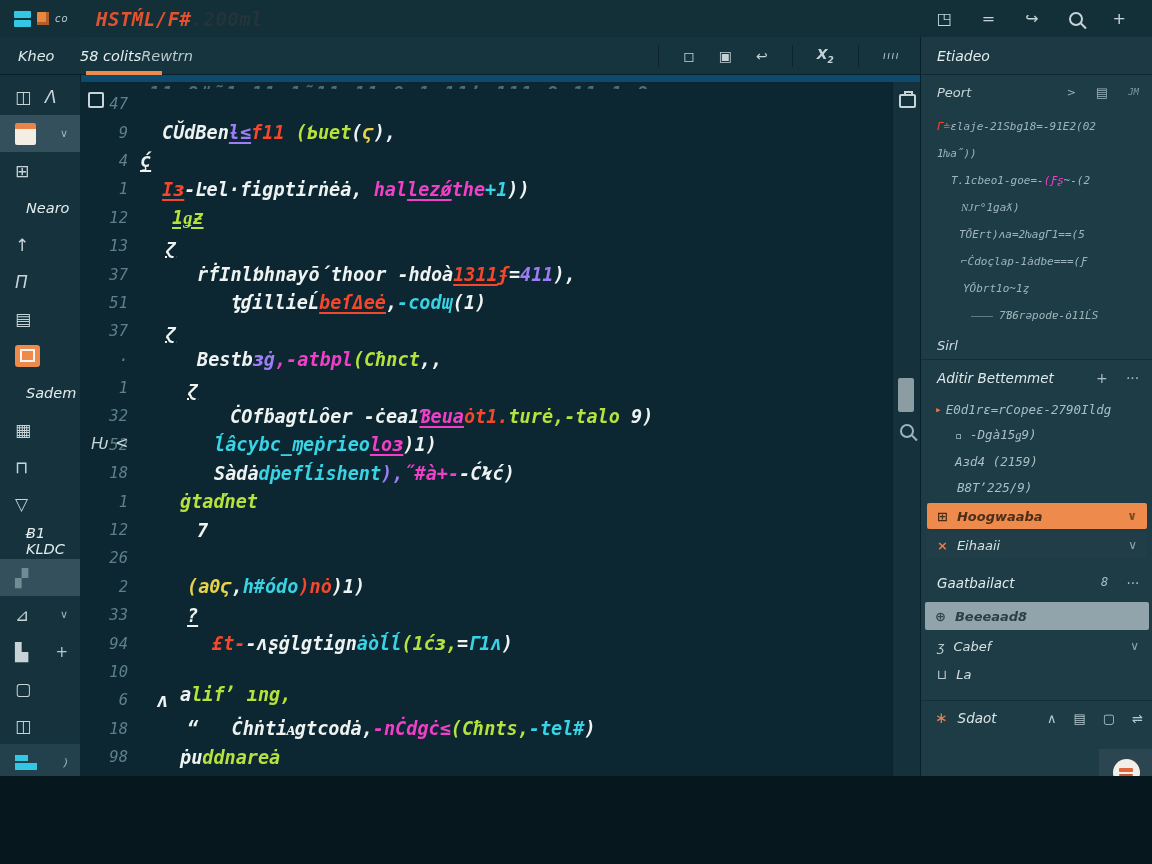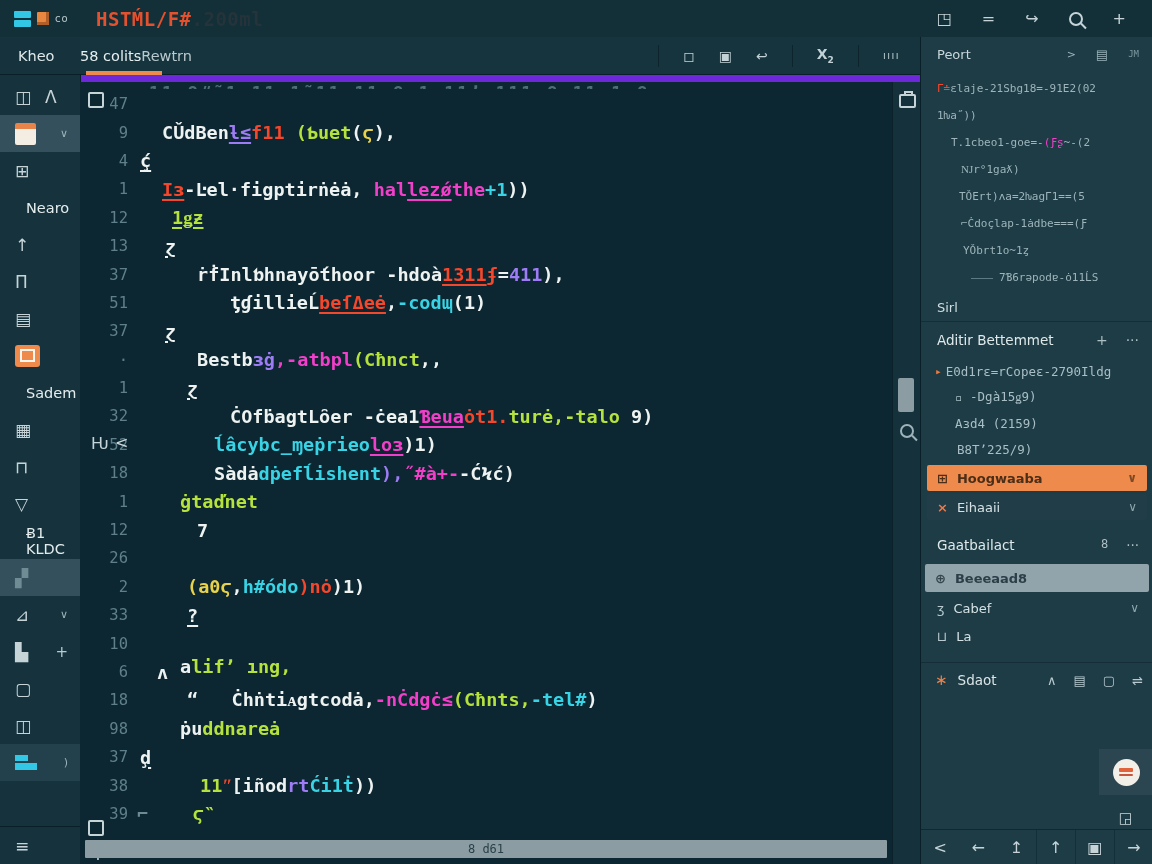--- a/index.html
+++ b/index.html
@@ -1,17 +1,17 @@
 <!DOCTYPE html>
 <html><head>
 <meta charset="utf-8">
 <style>
   html,body{margin:0;padding:0;background:#06171e;}
-  #app{position:relative;width:1152px;height:864px;overflow:hidden;
-       background:#6d28d9;font-family:"DejaVu Sans",sans-serif;
+  #app{position:relative;width:1152px;height:776px;overflow:hidden;
+       background:#0c4a6e;font-family:"DejaVu Sans",sans-serif;font-style:italic;
        -webkit-font-smoothing:antialiased;}
   
   #topbar{position:absolute;left:0;top:0;width:1152px;height:37px;
           background:#133039;border-bottom:1px solid #0a2029;
           display:flex;align-items:center;}
   #logo{display:flex;align-items:center;gap:6px;padding-left:14px;width:66px;}
   .logo-cyan{display:flex;flex-direction:column;gap:2px;}
   .logo-cyan div{width:17px;height:7px;background:#33c7e6;border-radius:1px;}
   .logo-orange{width:12px;height:13px;background:#e8873f;border-radius:1px;
                box-shadow:inset -3px -3px 0 #b05f28;}
@@ -281,20 +281,21 @@
           <div class="cl"><span class="ln">·</span><span class="ct" style="padding-left: 60px;"><span class="c-w">Bestb</span><span class="c-pu">ɜġ</span><span class="c-pk">,-atbpl</span><span class="c-lm">(Cħnct</span><span class="c-w">,,</span></span></div>
           <div class="cl"><span class="ln">1</span><span class="ct" style="padding-left: 50px;"><span class="c-w u">ɀ</span></span></div>
           <div class="cl"><span class="ln">32</span><span class="ct" style="padding-left: 93px;"><span class="c-w">ĊOfḃagtLȏer -ċea1</span><span class="c-pk u">Ɓeua</span><span class="c-rd">ȯt1.</span><span class="c-lm">turė,</span><span class="c-lm">-talo</span><span class="c-w"> 9)</span></span></div>
           <div class="cl"><span class="ln">52</span><span class="ct" style="padding-left: 77px;"><span class="c-cy">ĺâcybc_ɱeṗrieo</span><span class="c-pk u">loɜ</span><span class="c-w">)1)</span></span></div>
           <div class="cl"><span class="ln">18</span><span class="ct" style="padding-left: 77px;"><span class="c-w">Sàdȧ</span><span class="c-cy">dṗefĺishent</span><span class="c-pu">),</span><span class="c-pk">˝#à+-</span><span class="c-w">-ĆϞć)</span></span></div>
           <div class="cl"><span class="ln">1</span><span class="ct" style="padding-left: 43px;"><span class="c-lm">ġtaďnet</span></span></div>
           <div class="cl"><span class="ln">12</span><span class="ct" style="padding-left: 60px;"><span class="c-w">7</span></span></div>
           <div class="cl"><span class="ln">26</span></div>
           <div class="cl"><span class="ln">2</span><span class="ct" style="padding-left: 50px;"><span class="c-yl">(a0ϛ</span><span class="c-w">,</span><span class="c-cy">h#ódo</span><span class="c-rd">)nȯ</span><span class="c-w">)1)</span></span></div>
           <div class="cl"><span class="ln">33</span><span class="ct" style="padding-left: 50px;"><span class="c-w u">?</span></span></div>
+          <div class="cl"><span class="ln">94</span><span class="ct" style="padding-left: 75px;"><span class="c-rd">£t-</span><span class="c-w">-ʌʂġlgtign</span><span class="c-cy">ȧòĺĺ</span><span class="c-lm">(1ćɜ,</span><span class="c-w">=</span><span class="c-cy">Γ1ʌ</span><span class="c-w">)</span></span></div>
           <div class="cl"><span class="ln">10</span><span class="ct" style="padding-left: 43px; margin-top: 45px;"><span class="c-w">a</span><span class="c-lm">lifʼ ıng,</span></span></div>
           <div class="cl"><span class="ln">6</span><span class="ct" style="padding-left: 20px;"><span class="c-w">ʌ</span></span></div>
           <div class="cl"><span class="ln">18</span><span class="ct" style="padding-left: 50px;"><span class="c-w">“   </span><span class="c-w">Ċhṅtiᴀgtcodȧ,</span><span class="c-pk">-nĊdgċ≤</span><span class="c-lm">(Cħnts,</span><span class="c-cy">-tel#</span><span class="c-w">)</span></span></div>
           <div class="cl"><span class="ln">98</span><span class="ct" style="padding-left: 43px;"><span class="c-w">ṗu</span><span class="c-lm">ddnareȧ</span></span></div>
           <div class="cl"><span class="ln">37</span><span class="ct" style="padding-left: 3px;"><span class="c-w u">ḑ</span></span></div>
           <div class="cl"><span class="ln">38</span><span class="ct" style="padding-left: 63px;"><span class="c-lm">11</span><span class="c-rd">ʺ</span><span class="c-w">[</span><span class="c-w">iñod</span><span class="c-pu">rt</span><span class="c-cy">Ći1ṫ</span><span class="c-w">))</span></span></div>
           <div class="cl"><span class="ln">39</span><span class="ct" style="padding-left: 0px;"><span class="c-dm">⌐</span><span class="c-lm">    ϛ‶</span></span></div>
         </div>
       <div id="gutter-icons">
         <span class="gi gi-box" style="left:8px;top:10px"></span>
@@ -308,20 +309,21 @@
       </div>
       <div id="rightstrip">
         <span class="case-ic"></span>
         <div id="vthumb"></div>
         <span class="i-search" id="strip-search"></span>
       </div>
     </div>
   </main>
 
   <aside id="rightpanel">
+    <div id="rp-header">Etiadeo</div>
 
     <div id="rp-peort">
       <span>Peort</span>
       <span class="ics">
         <span style="font-size:11px">&gt;</span>
         <span style="font-size:13px">▤</span>
         <span class="mono" style="font-size:9px;color:#7d98a0">JM</span>
       </span>
     </div>
 

